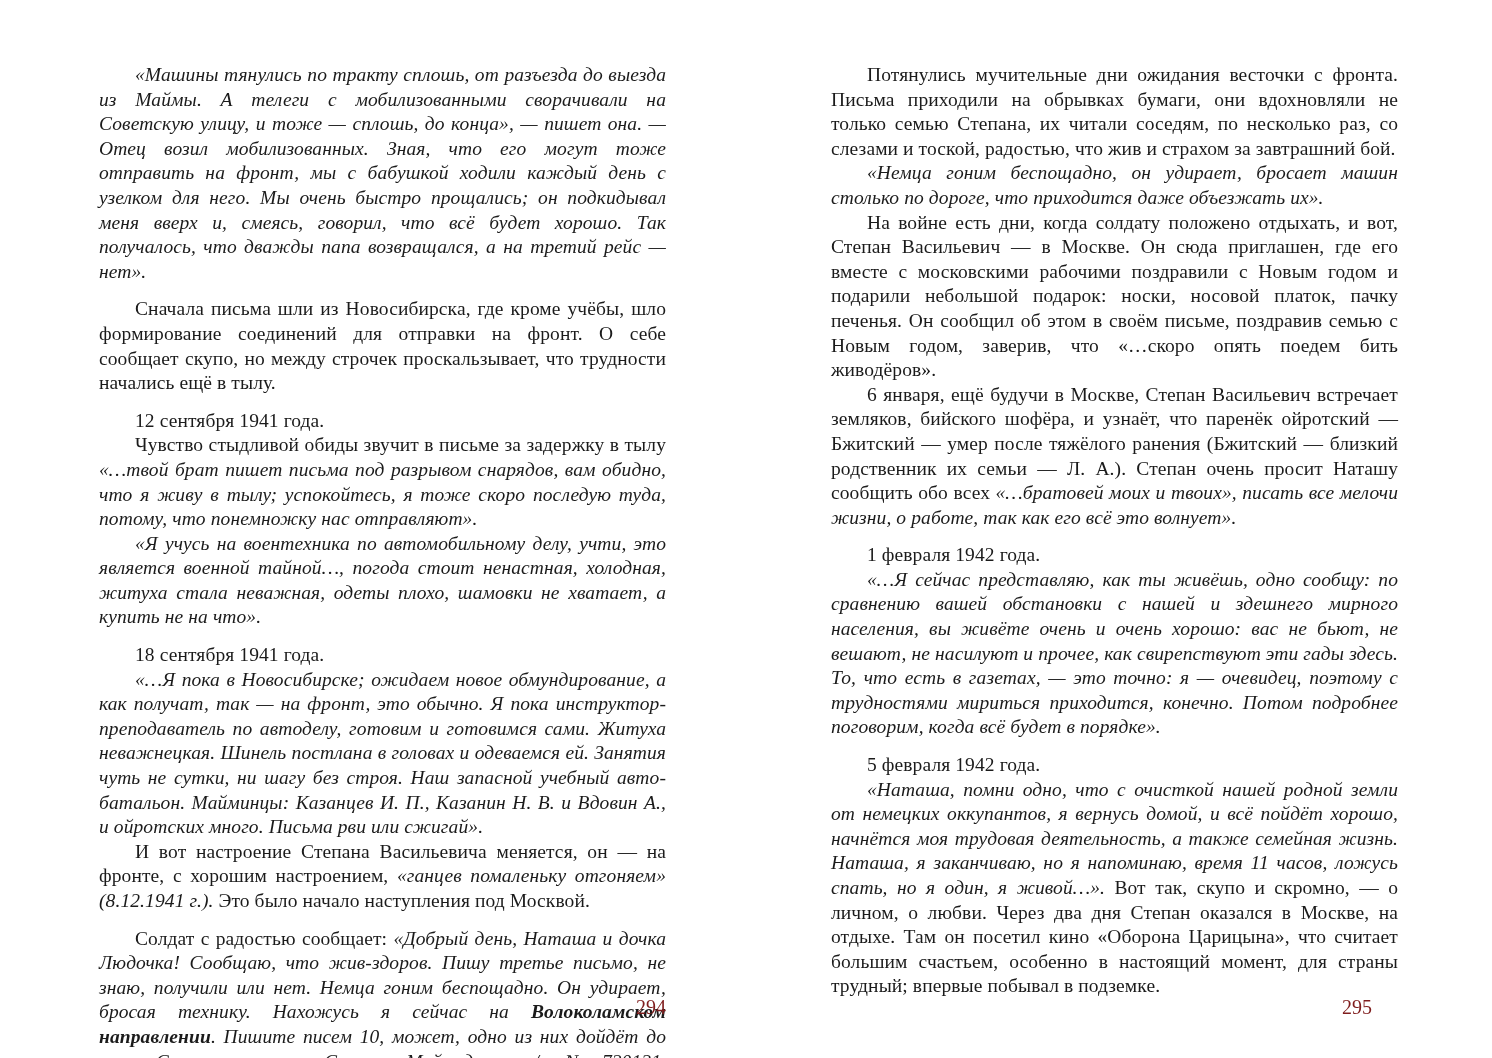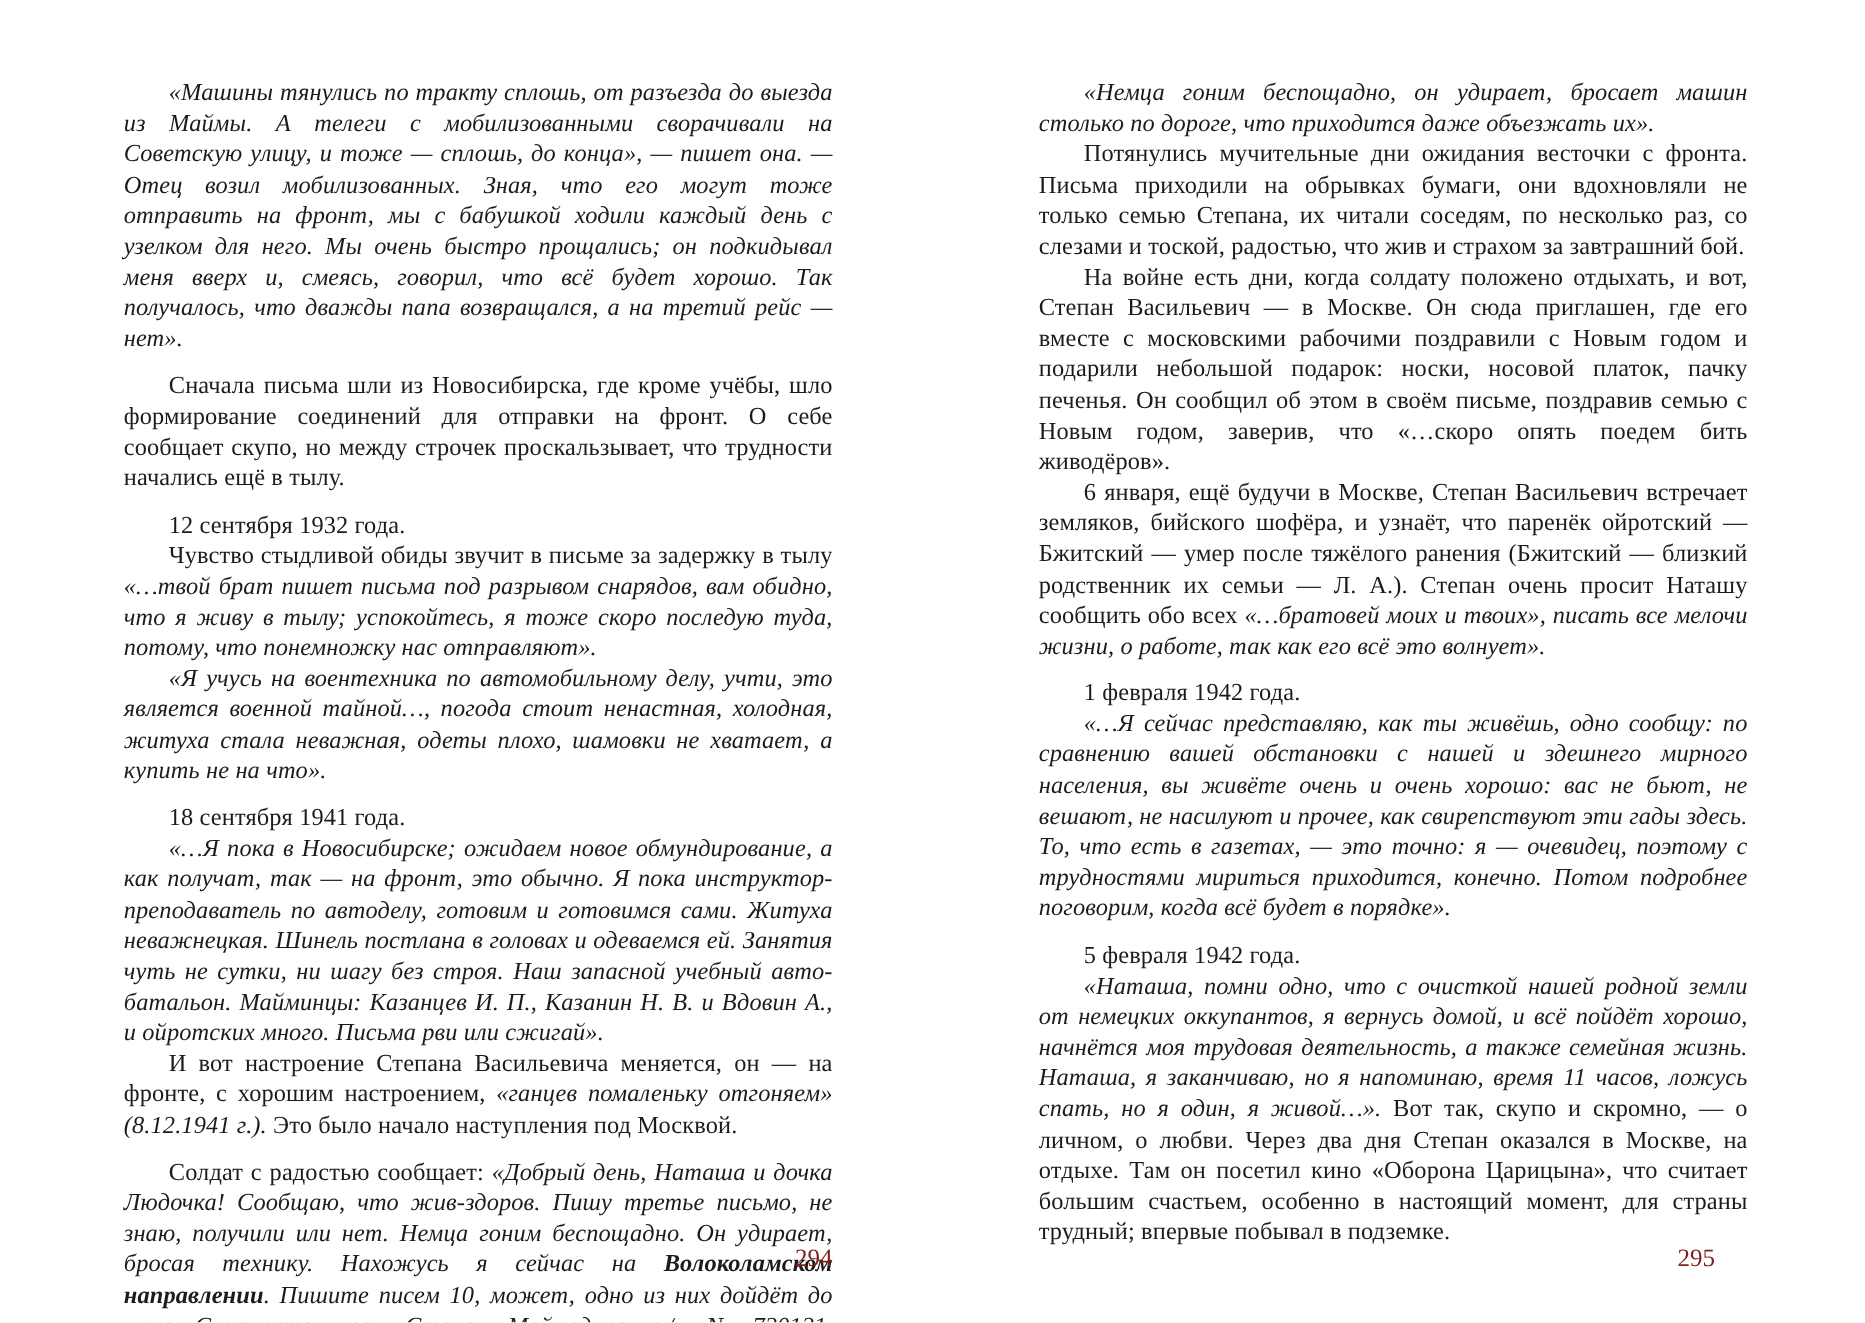--- a/index.html
+++ b/index.html
@@ -51,35 +51,35 @@
 </head>
 <body>
 
 <div class="spread">
   <div class="page page-left">
     <div>
         <p class="para indent"><span class="it">«Машины тянулись по тракту сплошь, от разъезда до выезда из Маймы. А телеги с мобилизованными сворачивали на Советскую улицу, и тоже — сплошь, до конца», — пишет она. — Отец возил мобилизованных. Зная, что его могут тоже отправить на фронт, мы с бабушкой ходили каждый день с узелком для него. Мы очень быстро прощались; он подкидывал меня вверх и, смеясь, говорил, что всё будет хорошо. Так получалось, что дважды папа возвращался, а на третий рейс — нет».</span></p>
         <div class="spacer"></div>
         <p class="para indent"><span class="rm">Сначала письма шли из Новосибирска, где кроме учёбы, шло формирование соединений для отправки на фронт. О себе сообщает скупо, но между строчек проскальзывает, что трудности начались ещё в тылу.</span></p>
         <div class="spacer"></div>
-        <p class="para indent"><span class="rm">12 сентября 1932 года.</span></p>
+        <p class="para indent"><span class="rm">12 сентября 1941 года.</span></p>
         <p class="para indent"><span class="rm">Чувство стыдливой обиды звучит в письме за задержку в тылу </span><span class="it">«…твой брат пишет письма под разрывом снарядов, вам обидно, что я живу в тылу; успокойтесь, я тоже скоро последую туда, потому, что понемножку нас отправляют».</span></p>
         <p class="para indent"><span class="it">«Я учусь на воентехника по автомобильному делу, учти, это является военной тайной…, погода стоит ненастная, холодная, житуха стала неважная, одеты плохо, шамовки не хватает, а купить не на что».</span></p>
         <div class="spacer"></div>
         <p class="para indent"><span class="rm">18 сентября 1941 года.</span></p>
         <p class="para indent"><span class="it">«…Я пока в Новосибирске; ожидаем новое обмундирование, а как получат, так — на фронт, это обычно. Я пока инструктор-преподаватель по автоделу, готовим и готовимся сами. Житуха неважнецкая. Шинель постлана в головах и одеваемся ей. Занятия чуть не сутки, ни шагу без строя. Наш запасной учебный авто-батальон. Майминцы: Казанцев И. П., Казанин Н. В. и Вдовин А., и ойротских много. Письма рви или сжигай».</span></p>
         <p class="para indent"><span class="rm">И вот настроение Степана Васильевича меняется, он — на фронте, с хорошим настроением, </span><span class="it">«ганцев помаленьку отгоняем» (8.12.1941 г.).</span><span class="rm"> Это было начало наступления под Москвой.</span></p>
         <div class="spacer"></div>
         <p class="para indent"><span class="rm">Солдат с радостью сообщает: </span><span class="it">«Добрый день, Наташа и дочка Людочка! Сообщаю, что жив-здоров. Пишу третье письмо, не знаю, получили или нет. Немца гоним беспощадно. Он удирает, бросая технику. Нахожусь я сейчас на </span><span class="bi">Волоколамском направлении</span><span class="it">. Пишите писем 10, может, одно из них дойдёт до меня. С приветом, ваш Степан. Мой адрес: п./п. № 720121, танковый батальон».</span></p>
       </div>
   </div>
   <div class="page page-right">
     <div>
+        <p class="para indent"><span class="rm">Потянулись мучительные дни ожидания весточки с фронта. Письма приходили на обрывках бумаги, они вдохновляли не только семью Степана, их читали соседям, по несколько раз, со слезами и тоской, радостью, что жив и страхом за завтрашний бой.</span></p>
         <p class="para indent"><span class="it">«Немца гоним беспощадно, он удирает, бросает машин столько по дороге, что приходится даже объезжать их».</span></p>
-        <p class="para indent"><span class="rm">Потянулись мучительные дни ожидания весточки с фронта. Письма приходили на обрывках бумаги, они вдохновляли не только семью Степана, их читали соседям, по несколько раз, со слезами и тоской, радостью, что жив и страхом за завтрашний бой.</span></p>
         <p class="para indent"><span class="rm">На войне есть дни, когда солдату положено отдыхать, и вот, Степан Васильевич — в Москве. Он сюда приглашен, где его вместе с московскими рабочими поздравили с Новым годом и подарили небольшой подарок: носки, носовой платок, пачку печенья. Он сообщил об этом в своём письме, поздравив семью с Новым годом, заверив, что «…скоро опять поедем бить живодёров».</span></p>
         <p class="para indent"><span class="rm">6 января, ещё будучи в Москве, Степан Васильевич встречает земляков, бийского шофёра, и узнаёт, что паренёк ойротский — Бжитский — умер после тяжёлого ранения (Бжитский — близкий родственник их семьи — </span><span class="b">Л. А.</span><span class="rm">). Степан очень просит Наташу сообщить обо всех </span><span class="it">«…братовей моих и твоих», писать все мелочи жизни, о работе, так как его всё это волнует».</span></p>
         <div class="spacer"></div>
         <p class="para indent"><span class="rm">1 февраля 1942 года.</span></p>
         <p class="para indent"><span class="it">«…Я сейчас представляю, как ты живёшь, одно сообщу: по сравнению вашей обстановки с нашей и здешнего мирного населения, вы живёте очень и очень хорошо: вас не бьют, не вешают, не насилуют и прочее, как свирепствуют эти гады здесь. То, что есть в газетах, — это точно: я — очевидец, поэтому с трудностями мириться приходится, конечно. Потом подробнее поговорим, когда всё будет в порядке».</span></p>
         <div class="spacer"></div>
         <p class="para indent"><span class="rm">5 февраля 1942 года.</span></p>
         <p class="para indent"><span class="it">«Наташа, помни одно, что с очисткой нашей родной земли от немецких оккупантов, я вернусь домой, и всё пойдёт хорошо, начнётся моя трудовая деятельность, а также семейная жизнь. Наташа, я заканчиваю, но я напоминаю, время 11 часов, ложусь спать, но я один, я живой…».</span><span class="rm"> Вот так, скупо и скромно, — о личном, о любви. Через два дня Степан оказался в Москве, на отдыхе. Там он посетил кино «Оборона Царицына», что считает большим счастьем, особенно в настоящий момент, для страны трудный; впервые побывал в подземке.</span></p>
       </div>
   </div>

